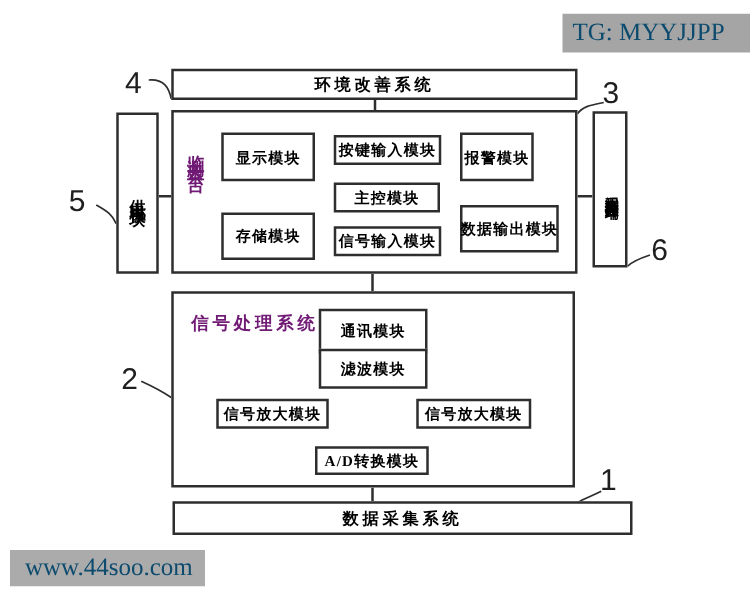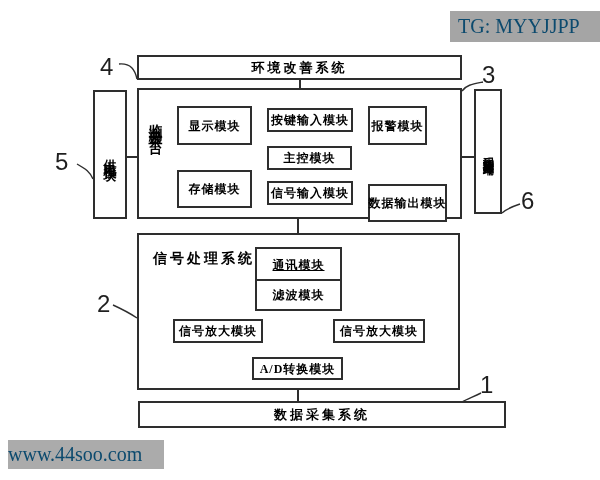--- a/index.html
+++ b/index.html
@@ -17,42 +17,42 @@
     font-weight:bold;color:#000000;font-size:12px;
     letter-spacing:1px;line-height:1;box-sizing:border-box;
     white-space:nowrap;
   }
   .box.system{font-size:13px;letter-spacing:3px;}
   .box.vtext{
     writing-mode:vertical-rl;text-orientation:upright;
     letter-spacing:3px;font-size:13px;
   }
   .floating-label{
-    position:absolute;z-index:2;font-weight:bold;color:#000000;
+    position:absolute;z-index:2;font-weight:bold;color:#701a75;
     background:transparent;white-space:nowrap;
   }
   .floating-label.vtext{
     writing-mode:vertical-rl;text-orientation:upright;
     font-size:14px;letter-spacing:4px;font-weight:bold;
   }
   .section-title{font-size:14px;letter-spacing:3px;}
   .refnum{
     position:absolute;z-index:3;
     font-family:"Liberation Sans","DejaVu Sans",sans-serif;
     font-size:24px;color:#1f1f1f;font-weight:normal;
   }
   .watermark{
     position:absolute;z-index:4;color:#0c4a6e;
     font-family:Liberation Serif, serif;
     display:flex;align-items:center;box-sizing:border-box;
   }
   .wm-top{left:450px;top:11px;width:150px;height:31px;background:#a5a5a5;
     font-size:20px;padding-left:8px;}
   .wm-bottom{left:8px;top:440px;width:156px;height:29px;background:#ababab;
-    font-size:20px;padding-left:0;}
+    font-size:20px;padding-left:12px;}
 </style>
 </head>
 <body>
 
 <div class="stage">
 
   <svg class="wires" viewBox="0 0 600 480" fill="none" stroke="#2e2e2e" stroke-width="2">
 
     <path d="M300,80 V88"></path>
     <path d="M298,219 V233"></path>
@@ -92,26 +92,26 @@
   <div class="box vtext" style="left:93px;top:90px;width:34px;height:129px;">供电模块</div>
 
   <div class="box vtext" style="left:474px;top:89px;width:28px;height:125px;font-size:11px;letter-spacing:1px;">远程浏览监控终端</div>
 
   <div class="box" style="left:177px;top:106px;width:75px;height:39px;">显示模块</div>
   <div class="box" style="left:267px;top:108px;width:86px;height:24px;">按键输入模块</div>
   <div class="box" style="left:368px;top:106px;width:59px;height:39px;">报警模块</div>
   <div class="box" style="left:267px;top:146px;width:85px;height:24px;">主控模块</div>
   <div class="box" style="left:177px;top:170px;width:75px;height:38px;">存储模块</div>
   <div class="box" style="left:267px;top:181px;width:86px;height:24px;">信号输入模块</div>
-  <div class="box" style="left:368px;top:184px;width:79px;height:38px;">数据输出模块</div>
+  <div class="box" style="left:368px;top:164px;width:79px;height:38px;">数据输出模块</div>
 
   <div class="box" style="left:137px;top:233px;width:323px;height:157px;"></div>
   <div class="floating-label section-title" style="left:153px;top:250px;">信号处理系统</div>
 
-  <div class="box" style="left:255px;top:247px;width:87px;height:36px;text-decoration:underline;">通讯模块</div>
+  <div class="box" style="left:255px;top:247px;width:87px;height:36px;">通讯模块</div>
   <div class="box" style="left:255px;top:279px;width:87px;height:32px;">滤波模块</div>
   <div class="box" style="left:173px;top:319px;width:90px;height:24px;">信号放大模块</div>
   <div class="box" style="left:333px;top:319px;width:92px;height:24px;">信号放大模块</div>
   <div class="box" style="left:252px;top:357px;width:91px;height:23px;">A/D转换模块</div>
 
   <div class="box system" style="left:138px;top:401px;width:368px;height:27px;">数据采集系统</div>
 
   <div class="refnum" style="left:100px;top:53px;">4</div>
   <div class="refnum" style="left:482px;top:61px;">3</div>
   <div class="refnum" style="left:55px;top:148px;">5</div>

